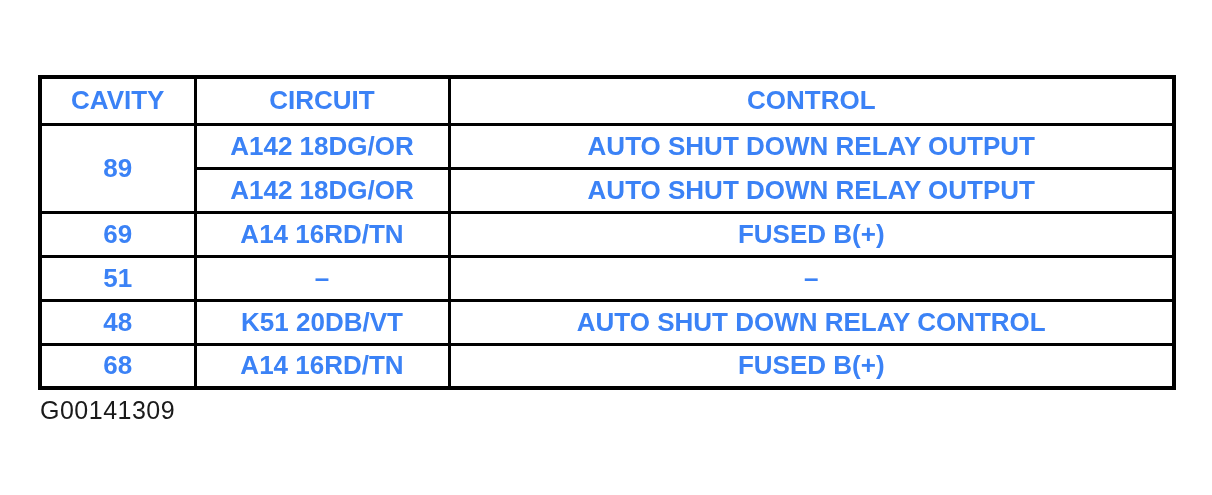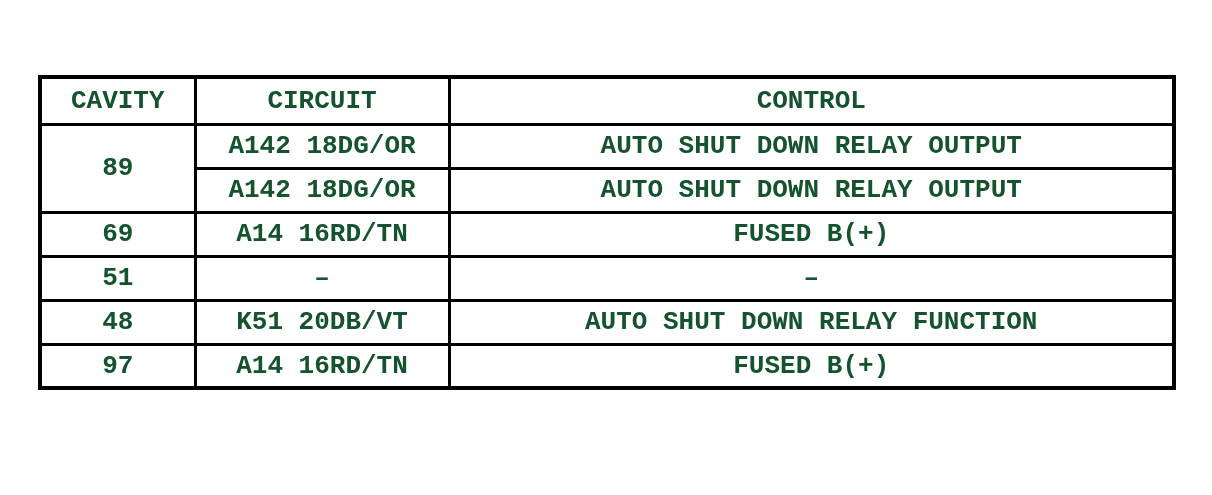--- a/index.html
+++ b/index.html
@@ -23,24 +23,24 @@
     left: 38px;
     top: 75px;
     width: 1134px;
     border-collapse: collapse;
     table-layout: fixed;
     color: #000000;
   }
   table.pinout th,
   table.pinout td {
     border: 3px solid #000000;
-    font-family: Liberation Mono, monospace;
+    font-family: Liberation Sans, sans-serif;
     font-weight: bold;
     font-size: 26px;
-    color: #14532d;
+    color: #3b82f6;
     text-align: center;
     vertical-align: middle;
     padding: 0;
     white-space: nowrap;
     overflow: hidden;
   }
   table.pinout {
     border: 4px solid #000000;
   }
   table.pinout thead tr { height: 47px; }
@@ -101,24 +101,25 @@
         <td class="fn">FUSED B(+)</td>
       </tr>
       <tr>
         <td>51</td>
         <td>–</td>
         <td class="fn center">–</td>
       </tr>
       <tr>
         <td>48</td>
         <td>K51 20DB/VT</td>
-        <td class="fn">AUTO SHUT DOWN RELAY FUNCTION</td>
+        <td class="fn">AUTO SHUT DOWN RELAY CONTROL</td>
       </tr>
       <tr>
-        <td>97</td>
+        <td>68</td>
         <td>A14 16RD/TN</td>
         <td class="fn">FUSED B(+)</td>
       </tr>
     </tbody>
   </table>
 
+  <div class="figure-id">G00141309</div>
 
 </div>
 
 </body></html>

